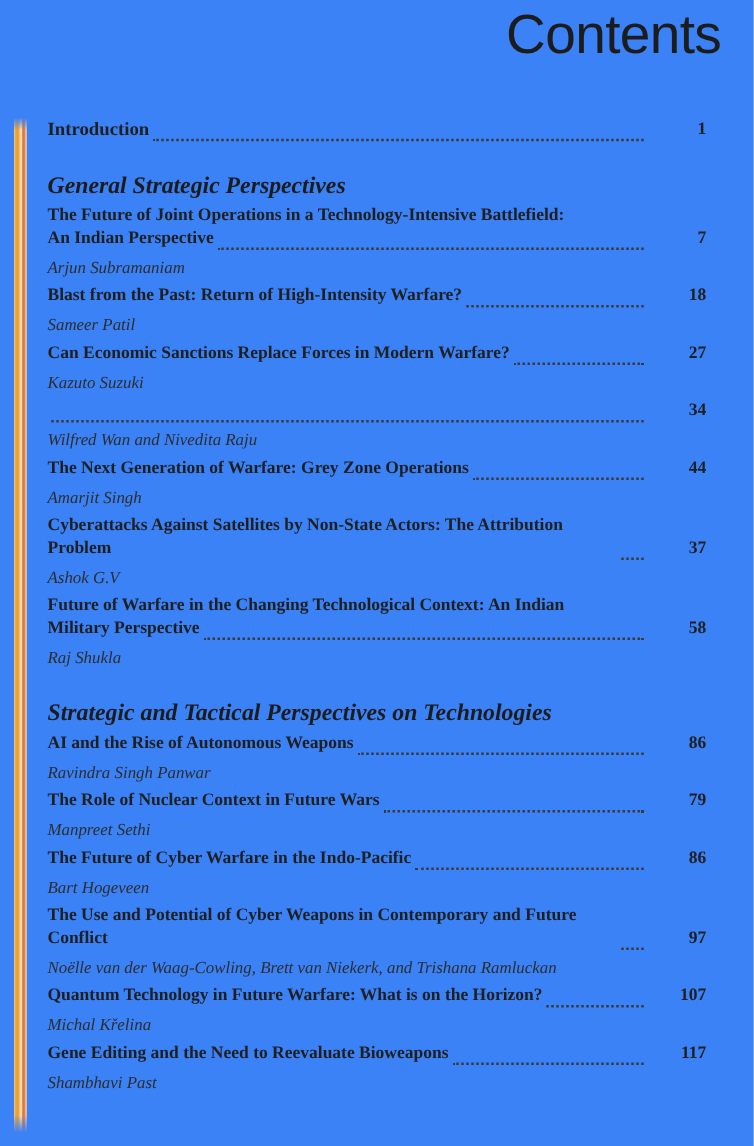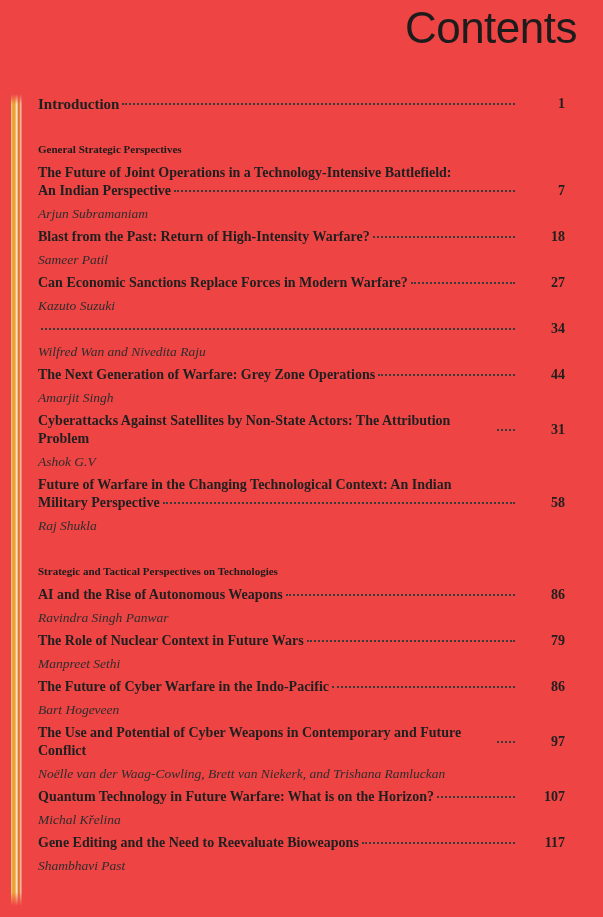--- a/index.html
+++ b/index.html
@@ -4,21 +4,21 @@
 <style>
   html, body { margin: 0; padding: 0; }
   body {
     width: 603px; height: 917px;
     background: #ffffff;
     font-family: "Liberation Serif", serif;
   }
   .page {
     position: relative;
     width: 603px; height: 917px;
-    background: #ef4444;
+    background: #3b82f6;
     color: #1f1f1f;
     overflow: hidden;
   }
   .title {
     position: absolute;
     top: 2px; right: 26px;
     font-family: "Liberation Sans", sans-serif;
     font-size: 44px;
     line-height: 52px;
     letter-spacing: -0.5px;
@@ -40,21 +40,21 @@
       rgba(253,243,232,0) 100%);
     -webkit-mask-image: linear-gradient(to bottom, transparent 0, #000 10px, #000 calc(100% - 14px), transparent 100%);
     mask-image: linear-gradient(to bottom, transparent 0, #000 10px, #000 calc(100% - 14px), transparent 100%);
   }
   .content {
     position: absolute;
     left: 38px; right: 38px; top: 95px;
   }
   .row {
     display: flex;
-    align-items: center;
+    align-items: flex-end;
     line-height: 18px;
     margin-bottom: 5px;
   }
   .t { font-weight: bold; font-size: 14px; color: #1f1f1f; }
   .intro-t { font-size: 15px; }
   .pre { line-height: 18px; margin-bottom: 0; }
   .leader {
     flex: 1 1 auto;
     min-width: 18px;
     border-bottom: 2px dotted #3a3a3a;
@@ -69,24 +69,25 @@
   }
   .author {
     font-style: italic;
     font-size: 13.5px;
     line-height: 18px;
     margin-bottom: 5px;
     color: #2d2d2d;
   }
   .heading {
     font-weight: bold;
-    font-size: 11px;
+    font-size: 19px;
     line-height: 20px;
     margin-bottom: 5px;
     color: #1c1c1c;
+    font-style: italic;
   }
   .section { margin-top: 26px; }
 </style>
 </head>
 <body>
 
 <div class="page">
   <div class="accent-bar"></div>
   <div class="title">Contents</div>
 
@@ -143,21 +144,21 @@
           <span class="leader"></span>
           <span class="pg">44</span>
         </div>
         <div class="author">Amarjit Singh</div>
       </div>
 
       <div class="entry">
         <div class="row">
           <span class="t">Cyberattacks Against Satellites by Non-State Actors: The Attribution Problem</span>
           <span class="leader"></span>
-          <span class="pg">31</span>
+          <span class="pg">37</span>
         </div>
         <div class="author">Ashok G.V</div>
       </div>
 
       <div class="entry">
         <div class="pre t">Future of Warfare in the Changing Technological Context: An Indian</div>
         <div class="row">
           <span class="t">Military Perspective</span>
           <span class="leader"></span>
           <span class="pg">58</span>

